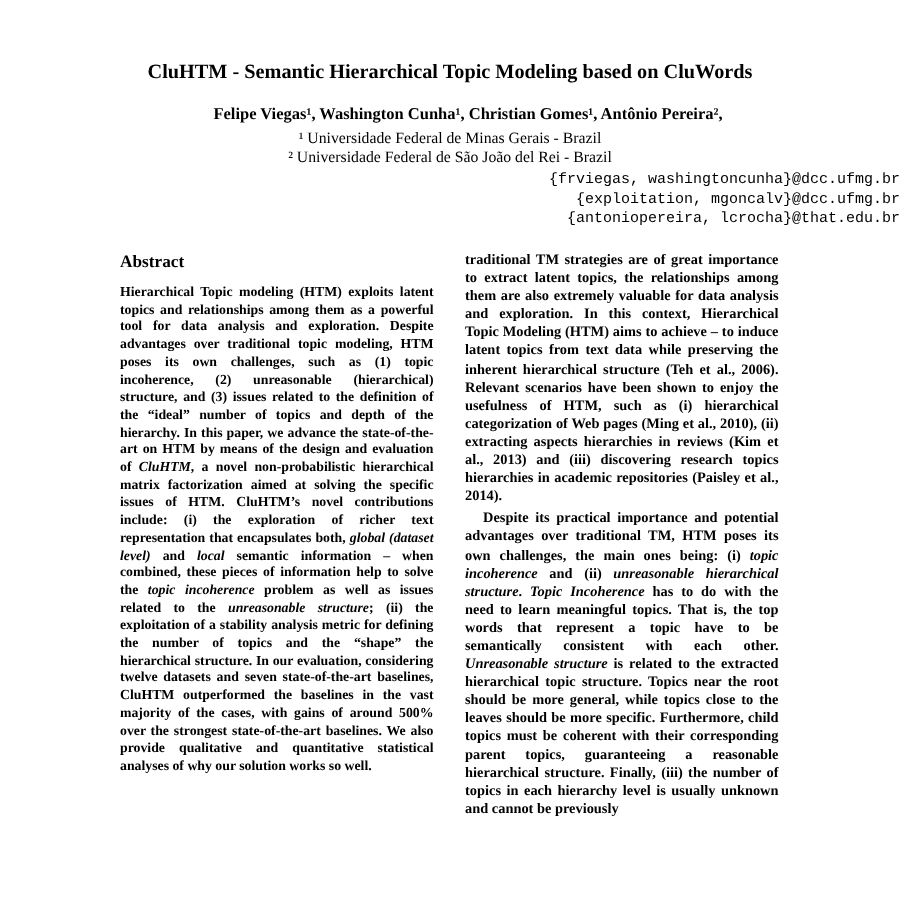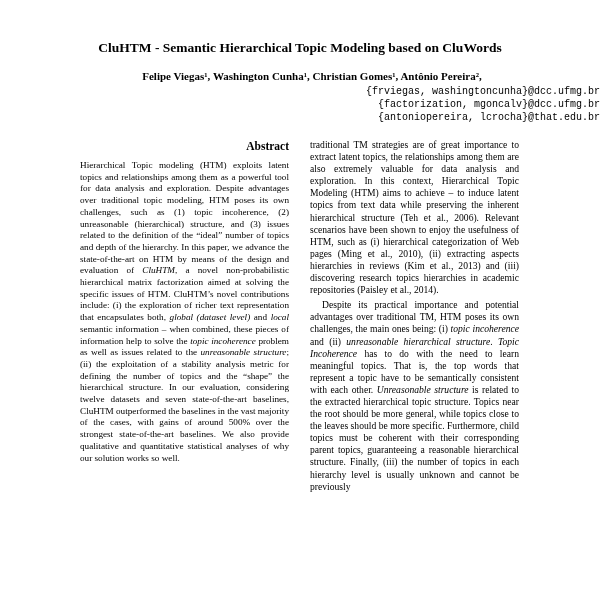--- a/index.html
+++ b/index.html
@@ -25,42 +25,46 @@
   }
   .columns {
     display:flex; width:440px; margin:15px auto 0; gap:21px;
   }
   .col {
     width:209px; text-align:justify; hyphens:auto; -webkit-hyphens:auto;
   }
   .col-left  { font-size:9.2px;  line-height:11.7px; }
   .col-right { font-size:9.6px;  line-height:12.1px; }
   .abstract-heading {
-    text-align:right; font-weight:bold; font-size:11.5px; line-height:14px;
+    text-align:left; font-weight:bold; font-size:11.5px; line-height:14px;
     margin-bottom:7px;
   }
-  p.para { margin:0; }
+  p.para { margin:0;font-weight:bold; }
   p.para-indent { text-indent:12px; margin-top:3px; }
   .i { font-style:italic; }
 </style>
 </head>
 <body>
 
 <div class="page">
 
   <div class="title">CluHTM - Semantic Hierarchical Topic Modeling based on CluWords</div>
 
   <div class="authors-block">
     <div class="authors">Felipe Viegas¹, Washington Cunha¹, Christian Gomes¹, Antônio Pereira²,</div>
   </div>
 
+  <div class="affils">
+    <div class="affil">¹ Universidade Federal de Minas Gerais - Brazil</div>
+    <div class="affil">² Universidade Federal de São João del Rei - Brazil</div>
+  </div>
 
   <div class="emails">
     <div class="email">{frviegas, washingtoncunha}@dcc.ufmg.br</div>
-    <div class="email">{factorization, mgoncalv}@dcc.ufmg.br</div>
+    <div class="email">{exploitation, mgoncalv}@dcc.ufmg.br</div>
     <div class="email">{antoniopereira, lcrocha}@that.edu.br</div>
   </div>
 
   <div class="columns">
 
     <div class="col col-left">
       <div class="abstract-heading">Abstract</div>
       <p class="para"><span>Hierarchical Topic modeling (HTM) exploits latent topics and relationships among them as a powerful tool for data analysis and exploration.  Despite advantages over traditional topic modeling, HTM poses its own challenges, such as (1) topic incoherence, (2) unreasonable (hierarchical) structure, and (3) issues related to the definition of the “ideal” number of topics and depth of the hierarchy. In this paper, we advance the state-of-the-art on HTM by means of the design and evaluation of </span><span class="i">CluHTM</span><span>, a novel non-probabilistic hierarchical matrix factorization aimed at solving the specific issues of HTM. CluHTM’s novel contributions include: (i) the exploration of richer text representation that encapsulates both, </span><span class="i">global (dataset level)</span><span> and </span><span class="i">local</span><span> semantic information – when combined, these pieces of information help to solve the </span><span class="i">topic incoherence</span><span> problem as well as issues related to the </span><span class="i">unreasonable structure</span><span>; (ii) the exploitation of a stability analysis metric for defining the number of topics and the “shape” the hierarchical structure. In our evaluation, considering twelve datasets and seven state-of-the-art baselines, CluHTM outperformed the baselines in the vast majority of the cases, with gains of around 500% over the strongest state-of-the-art baselines.  We also provide qualitative and quantitative statistical analyses of why our solution works so well.</span></p>
     </div>
 

